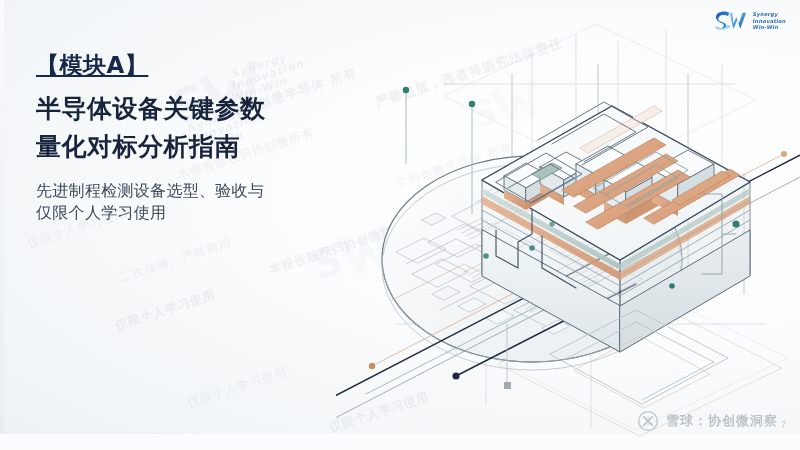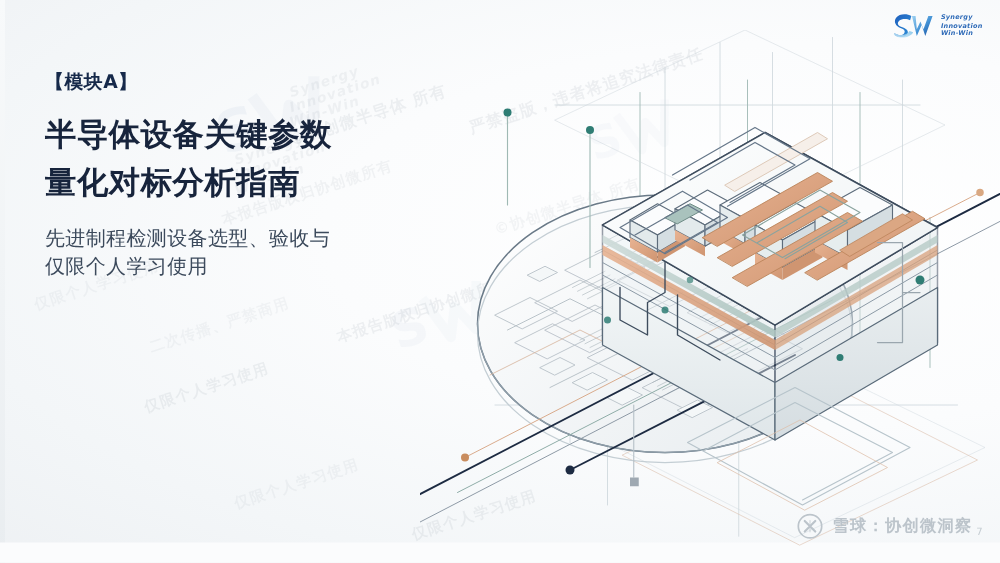--- a/index.html
+++ b/index.html
@@ -53,22 +53,23 @@
     display:flex;flex-direction:column;justify-content:center;
     font-family:"DejaVu Sans","Liberation Sans",sans-serif;
     font-style:italic;font-weight:700;
     font-size:5.2px;line-height:6.6px;color:#2f6bb8;letter-spacing:.2px;
   }
 
   
   .copy{position:absolute;left:36px;top:50px;width:400px;z-index:6;}
   .eyebrow{
     font-family:"DejaVu Sans","Liberation Sans",sans-serif;
-    font-weight:800;font-size:15px;line-height:30px;color:#16294a;
+    font-weight:800;font-size:23px;line-height:30px;color:#16294a;
     letter-spacing:.5px;
+    text-decoration:underline;
   }
   .headline{
     margin-top:9px;
     font-family:Liberation Sans, sans-serif;
     font-weight:800;font-size:25px;line-height:38px;color:#17243c;
     letter-spacing:.5px;
   }
   .headline .l2{display:block;}
   .subcopy{
     margin-top:15px;

